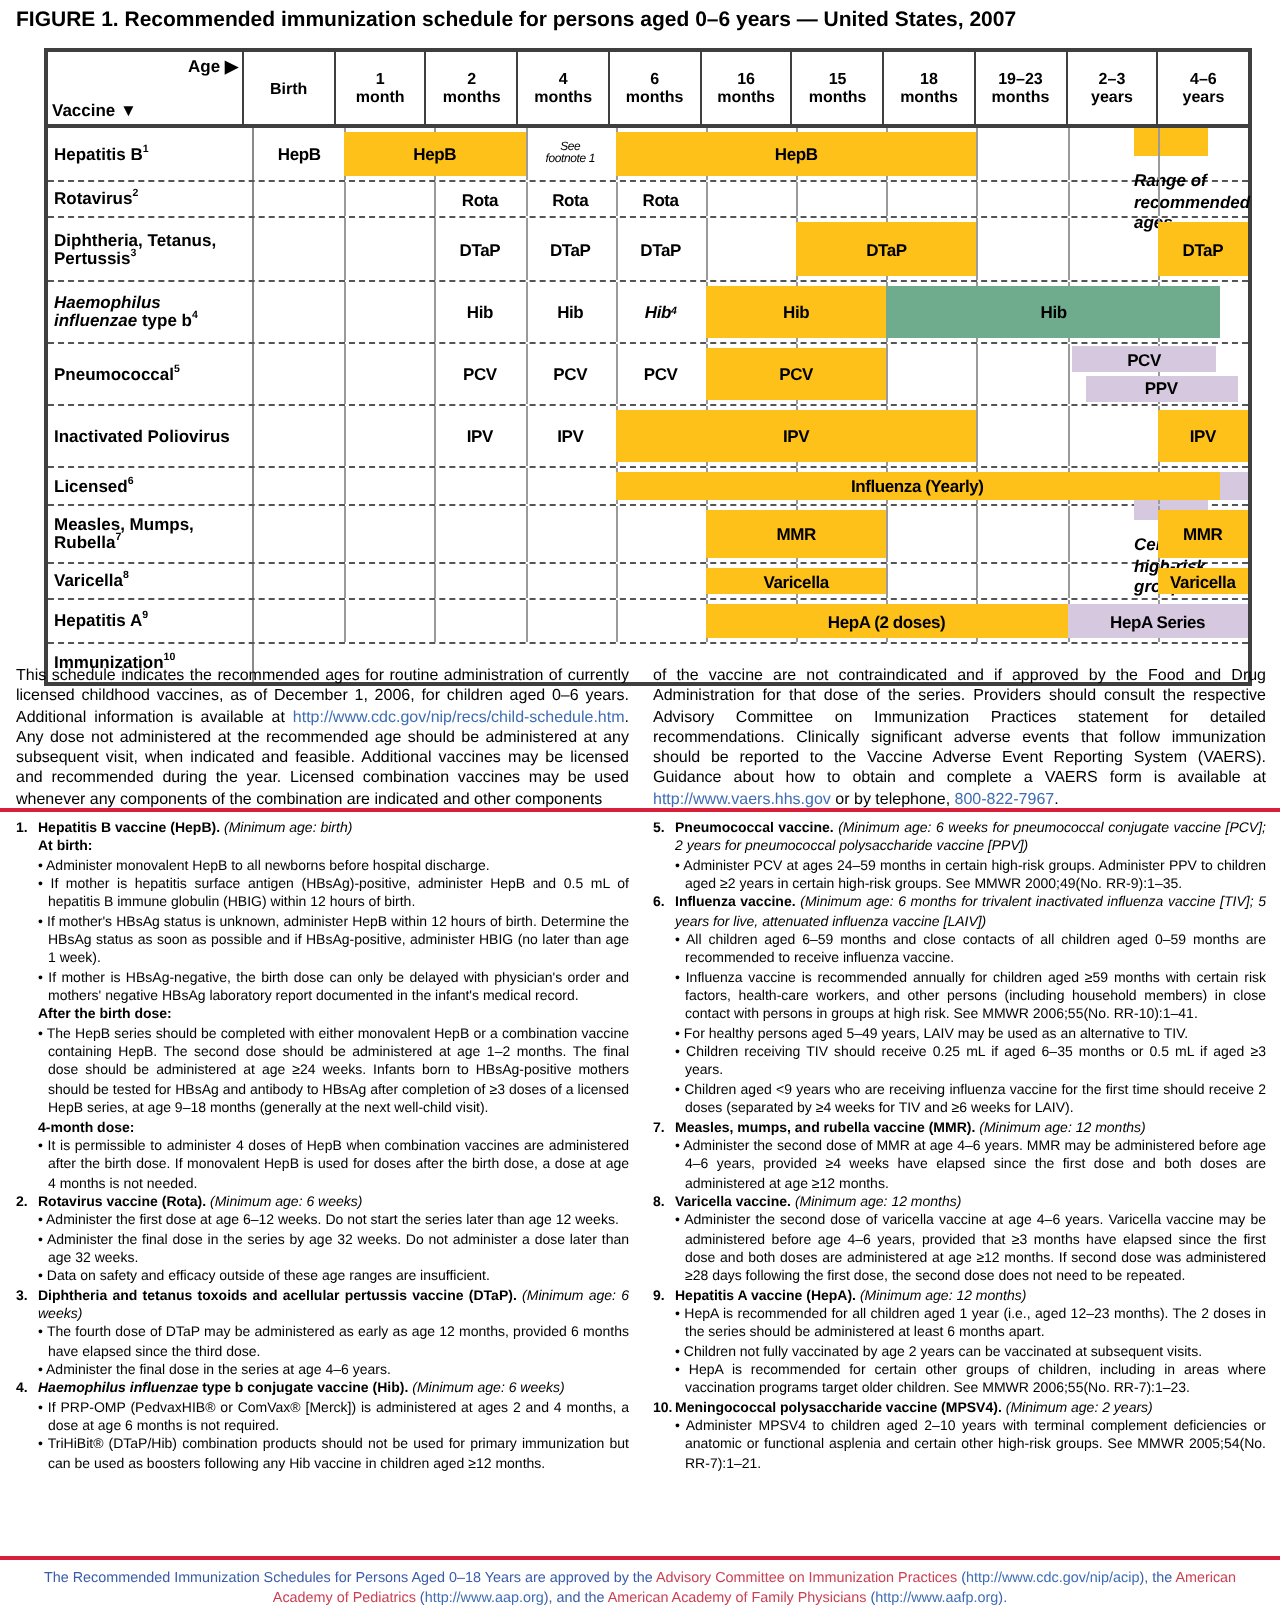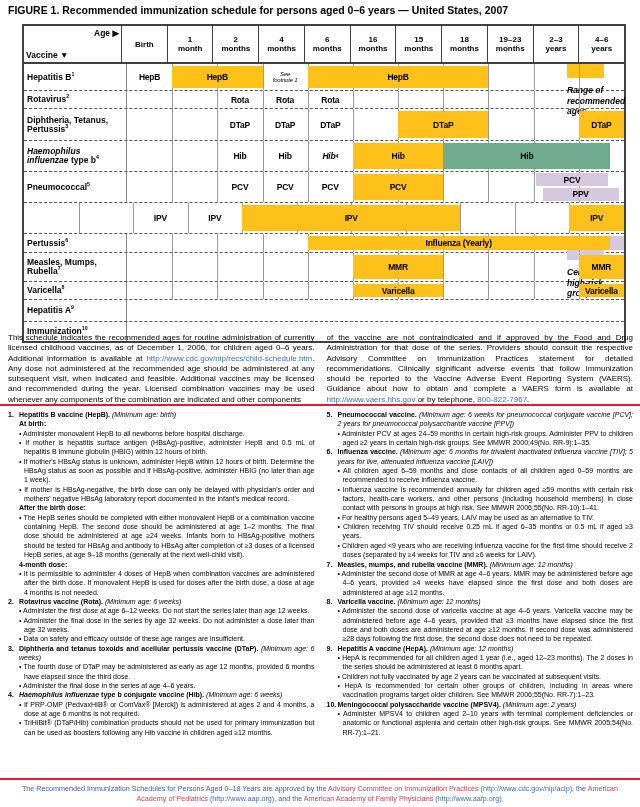--- a/index.html
+++ b/index.html
@@ -195,40 +195,43 @@
           <div class="vline" style="left: 90.9091%;"></div>
           <div class="cell-text" style="left: 18.1818%; width: 9.09091%;">PCV</div>
           <div class="cell-text" style="left: 27.2727%; width: 9.09091%;">PCV</div>
           <div class="cell-text" style="left: 36.3636%; width: 9.09091%;">PCV</div>
           <div class="bar" style="left: 45.4545%; width: 18.1818%; background: rgb(253, 193, 25);">PCV</div>
           <div class="bar half-t" style="left: 82.2727%; width: 14.5455%; background: rgb(213, 200, 223);">PCV</div>
           <div class="bar half-b" style="left: 83.6364%; width: 15.2727%; background: rgb(213, 200, 223);">PPV</div>
         </div>
       </div>
       <div class="trow" style="height: 30px;">
+        <div class="td-name">
+          <span><span>Inactivated Poliovirus</span></span>
+        </div>
         <div class="td-data">
           <div class="vline" style="left: 9.09091%;"></div>
           <div class="vline" style="left: 18.1818%;"></div>
           <div class="vline" style="left: 27.2727%;"></div>
           <div class="vline" style="left: 36.3636%;"></div>
           <div class="vline" style="left: 45.4545%;"></div>
           <div class="vline" style="left: 54.5455%;"></div>
           <div class="vline" style="left: 63.6364%;"></div>
           <div class="vline" style="left: 72.7273%;"></div>
           <div class="vline" style="left: 81.8182%;"></div>
           <div class="vline" style="left: 90.9091%;"></div>
           <div class="cell-text" style="left: 18.1818%; width: 9.09091%;">IPV</div>
           <div class="cell-text" style="left: 27.2727%; width: 9.09091%;">IPV</div>
           <div class="bar" style="left: 36.3636%; width: 36.3636%; background: rgb(253, 193, 25);">IPV</div>
           <div class="bar" style="left: 90.9091%; width: 9.09091%; background: rgb(253, 193, 25);">IPV</div>
         </div>
       </div>
       <div class="trow" style="height: 18px;">
         <div class="td-name">
-          <span><span>Pertussis</span><sup>6</sup></span>
+          <span><span>Licensed</span><sup>6</sup></span>
         </div>
         <div class="td-data">
           <div class="vline" style="left: 9.09091%;"></div>
           <div class="vline" style="left: 18.1818%;"></div>
           <div class="vline" style="left: 27.2727%;"></div>
           <div class="vline" style="left: 36.3636%;"></div>
           <div class="vline" style="left: 45.4545%;"></div>
           <div class="vline" style="left: 54.5455%;"></div>
           <div class="vline" style="left: 63.6364%;"></div>
           <div class="vline" style="left: 72.7273%;"></div>
@@ -272,20 +275,34 @@
           <div class="vline" style="left: 72.7273%;"></div>
           <div class="vline" style="left: 81.8182%;"></div>
           <div class="vline" style="left: 90.9091%;"></div>
           <div class="bar" style="left: 45.4545%; width: 18.1818%; background: rgb(253, 193, 25);">Varicella</div>
           <div class="bar" style="left: 90.9091%; width: 9.09091%; background: rgb(253, 193, 25);">Varicella</div>
         </div>
       </div>
       <div class="trow" style="height: 21px;">
         <div class="td-name">
           <span><span>Hepatitis A</span><sup>9</sup></span>
+        </div>
+        <div class="td-data">
+          <div class="vline" style="left: 9.09091%;"></div>
+          <div class="vline" style="left: 18.1818%;"></div>
+          <div class="vline" style="left: 27.2727%;"></div>
+          <div class="vline" style="left: 36.3636%;"></div>
+          <div class="vline" style="left: 45.4545%;"></div>
+          <div class="vline" style="left: 54.5455%;"></div>
+          <div class="vline" style="left: 63.6364%;"></div>
+          <div class="vline" style="left: 72.7273%;"></div>
+          <div class="vline" style="left: 81.8182%;"></div>
+          <div class="vline" style="left: 90.9091%;"></div>
+          <div class="bar" style="left: 45.4545%; width: 36.3636%; background: rgb(253, 193, 25);">HepA (2 doses)</div>
+          <div class="bar" style="left: 81.8182%; width: 18.1818%; background: rgb(213, 200, 223);">HepA Series</div>
         </div>
       </div>
       <div class="trow last" style="height: 19px;">
         <div class="td-name">
           <span><span>Immunization</span><sup>10</sup></span>
         </div>
       </div>
     </div>
 </div>
 

